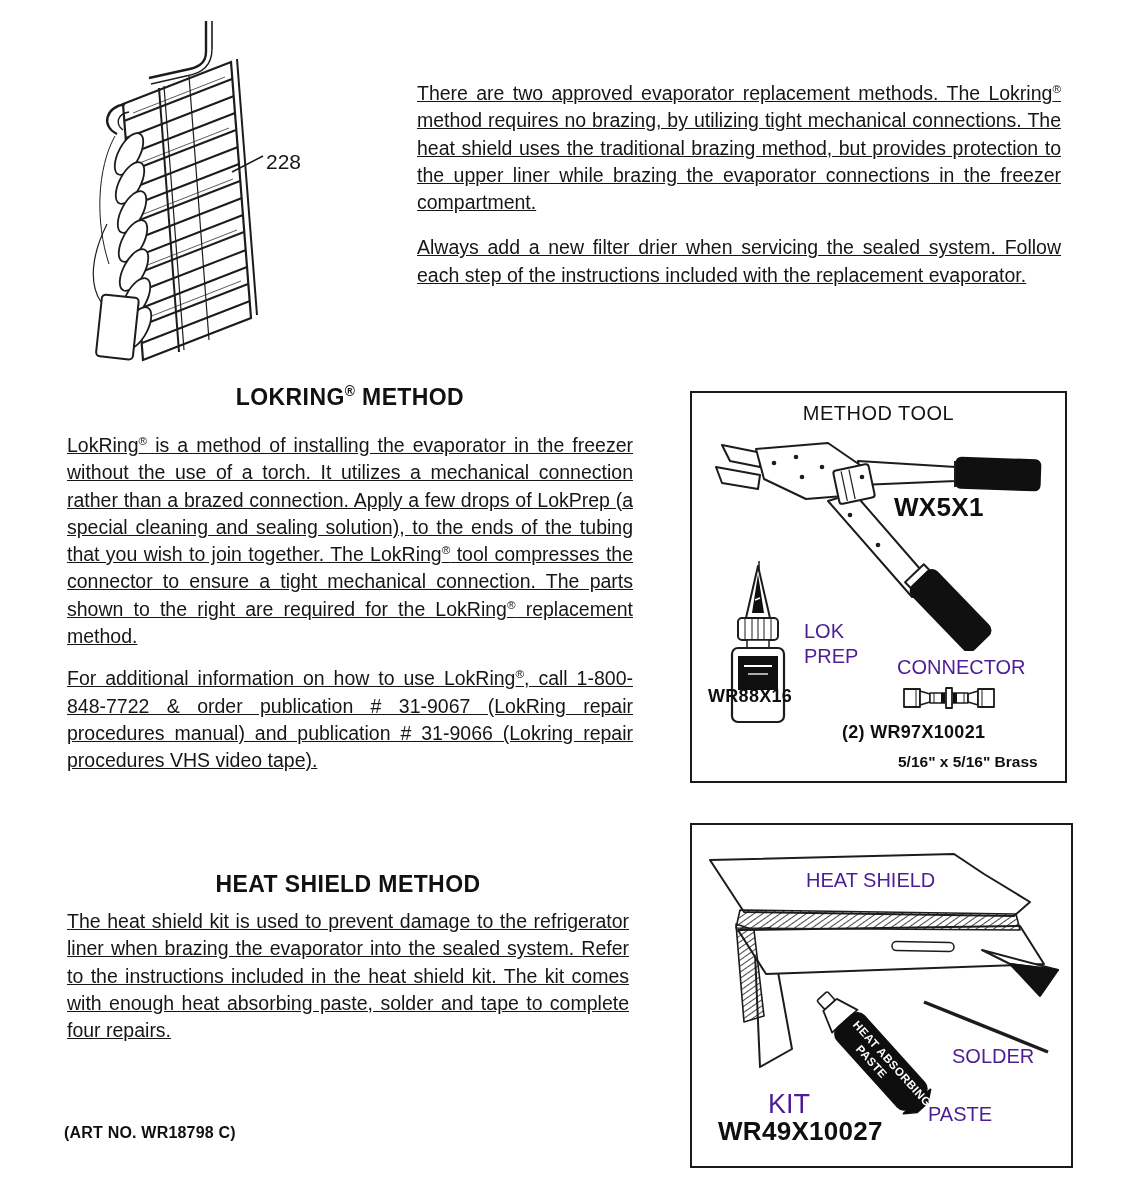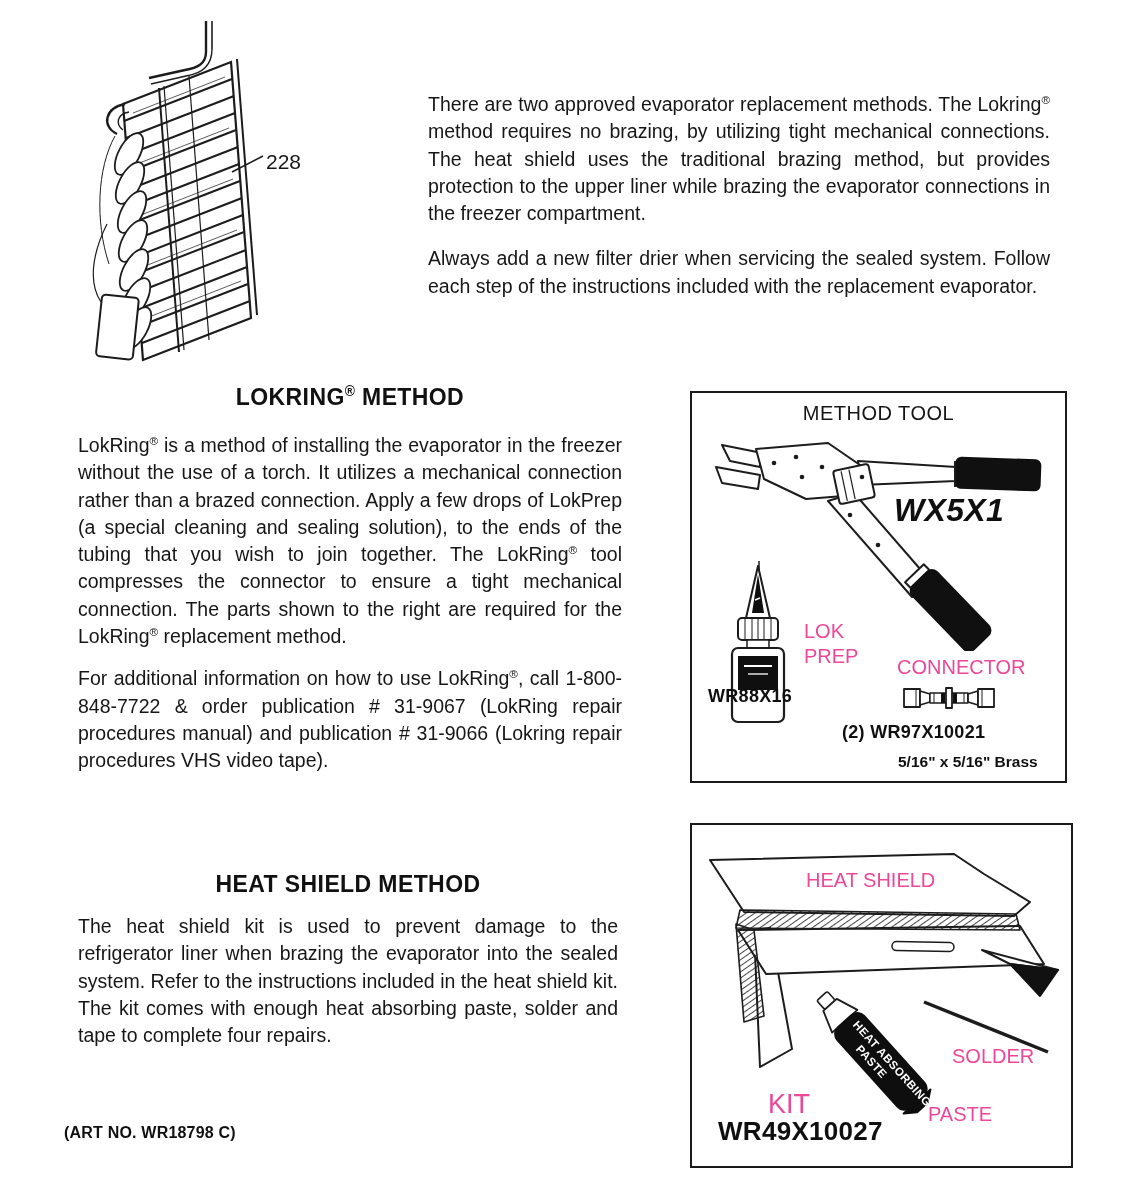--- a/index.html
+++ b/index.html
@@ -3,37 +3,37 @@
 <meta charset="utf-8">
 <style>
   html,body{margin:0;padding:0;background:#e8e8e8;}
   .page{
     position:relative;width:1125px;height:1200px;margin:0 auto;
     background:#ffffff;color:#141414;
     font-family:"Liberation Sans", sans-serif;
     overflow:hidden;
   }
   .abs{position:absolute;}
-  p{margin:15px;}
+  p{margin:4px;text-decoration:underline;}
   .body-text{
     font-size:19.5px;line-height:27.3px;text-align:justify;color:#161616;
   }
   .body-text p + p{margin-top:15px;}
   #intro p + p{margin-top:18px;}
   h2.method{
     font-size:23px;line-height:28px;font-weight:bold;text-align:center;
     margin:0;letter-spacing:0.4px;color:#111;
   }
   sup{font-size:60%;vertical-align:super;line-height:0;}
   .figbox{
     border:2px solid #1a1a1a;box-sizing:border-box;background:#fff;
   }
   .boxtitle{font-size:20px;letter-spacing:0.5px;color:#151515;}
   .partnum{font-weight:bold;font-size:18px;letter-spacing:0.3px;color:#0f0f0f;}
-  .caption{font-size:20px;color:#ec4899;}
+  .caption{font-size:20px;color:#4c1d95;}
   .small-bold{font-weight:bold;font-size:15.5px;color:#0f0f0f;}
   .prewrap{white-space:pre-line;}
   svg{display:block;}
   .footer-art{font-weight:bold;font-size:16px;letter-spacing:0.2px;color:#101010;}
 </style>
 </head>
 <body>
 
 <div class="page">
 
@@ -149,21 +149,21 @@
         <rect x="246" y="26" width="84" height="30" rx="5" transform="rotate(2 288 41)" fill="#101010" stroke="#101010"></rect>
         <line x1="245" y1="28" x2="245" y2="54" stroke-width="2"></line>
 
         <g transform="translate(210,146) rotate(46)">
           <rect x="-8" y="-13" width="8" height="26" fill="#fff"></rect>
           <rect x="0" y="-17" width="88" height="34" rx="7" fill="#101010" stroke="#101010"></rect>
         </g>
       </g>
     </svg>
 
-    <div class="abs partnum" style="left:202px;top:99px;font-size:32px;font-style:italic;">WX5X1</div>
+    <div class="abs partnum" style="left:202px;top:99px;font-size:26px;">WX5X1</div>
 
     <svg class="abs" style="left:22px;top:167px;" width="88" height="166" viewBox="0 0 88 166">
       <g fill="#fff" stroke="#1c1c1c" stroke-width="2" stroke-linejoin="round">
         <line x1="45" y1="1" x2="45" y2="12" stroke-width="1.5"></line>
         <polygon points="32,58 56,58 44,6"></polygon>
         <polygon points="38,53 50,53 44,14" fill="#0f0f0f" stroke="none"></polygon>
         <line x1="41" y1="40" x2="46" y2="38" stroke="#fff" stroke-width="1.5"></line>
         <rect x="24" y="58" width="40" height="22" rx="4"></rect>
         <g stroke-width="1">
           <line x1="31" y1="59" x2="31" y2="79"></line>

